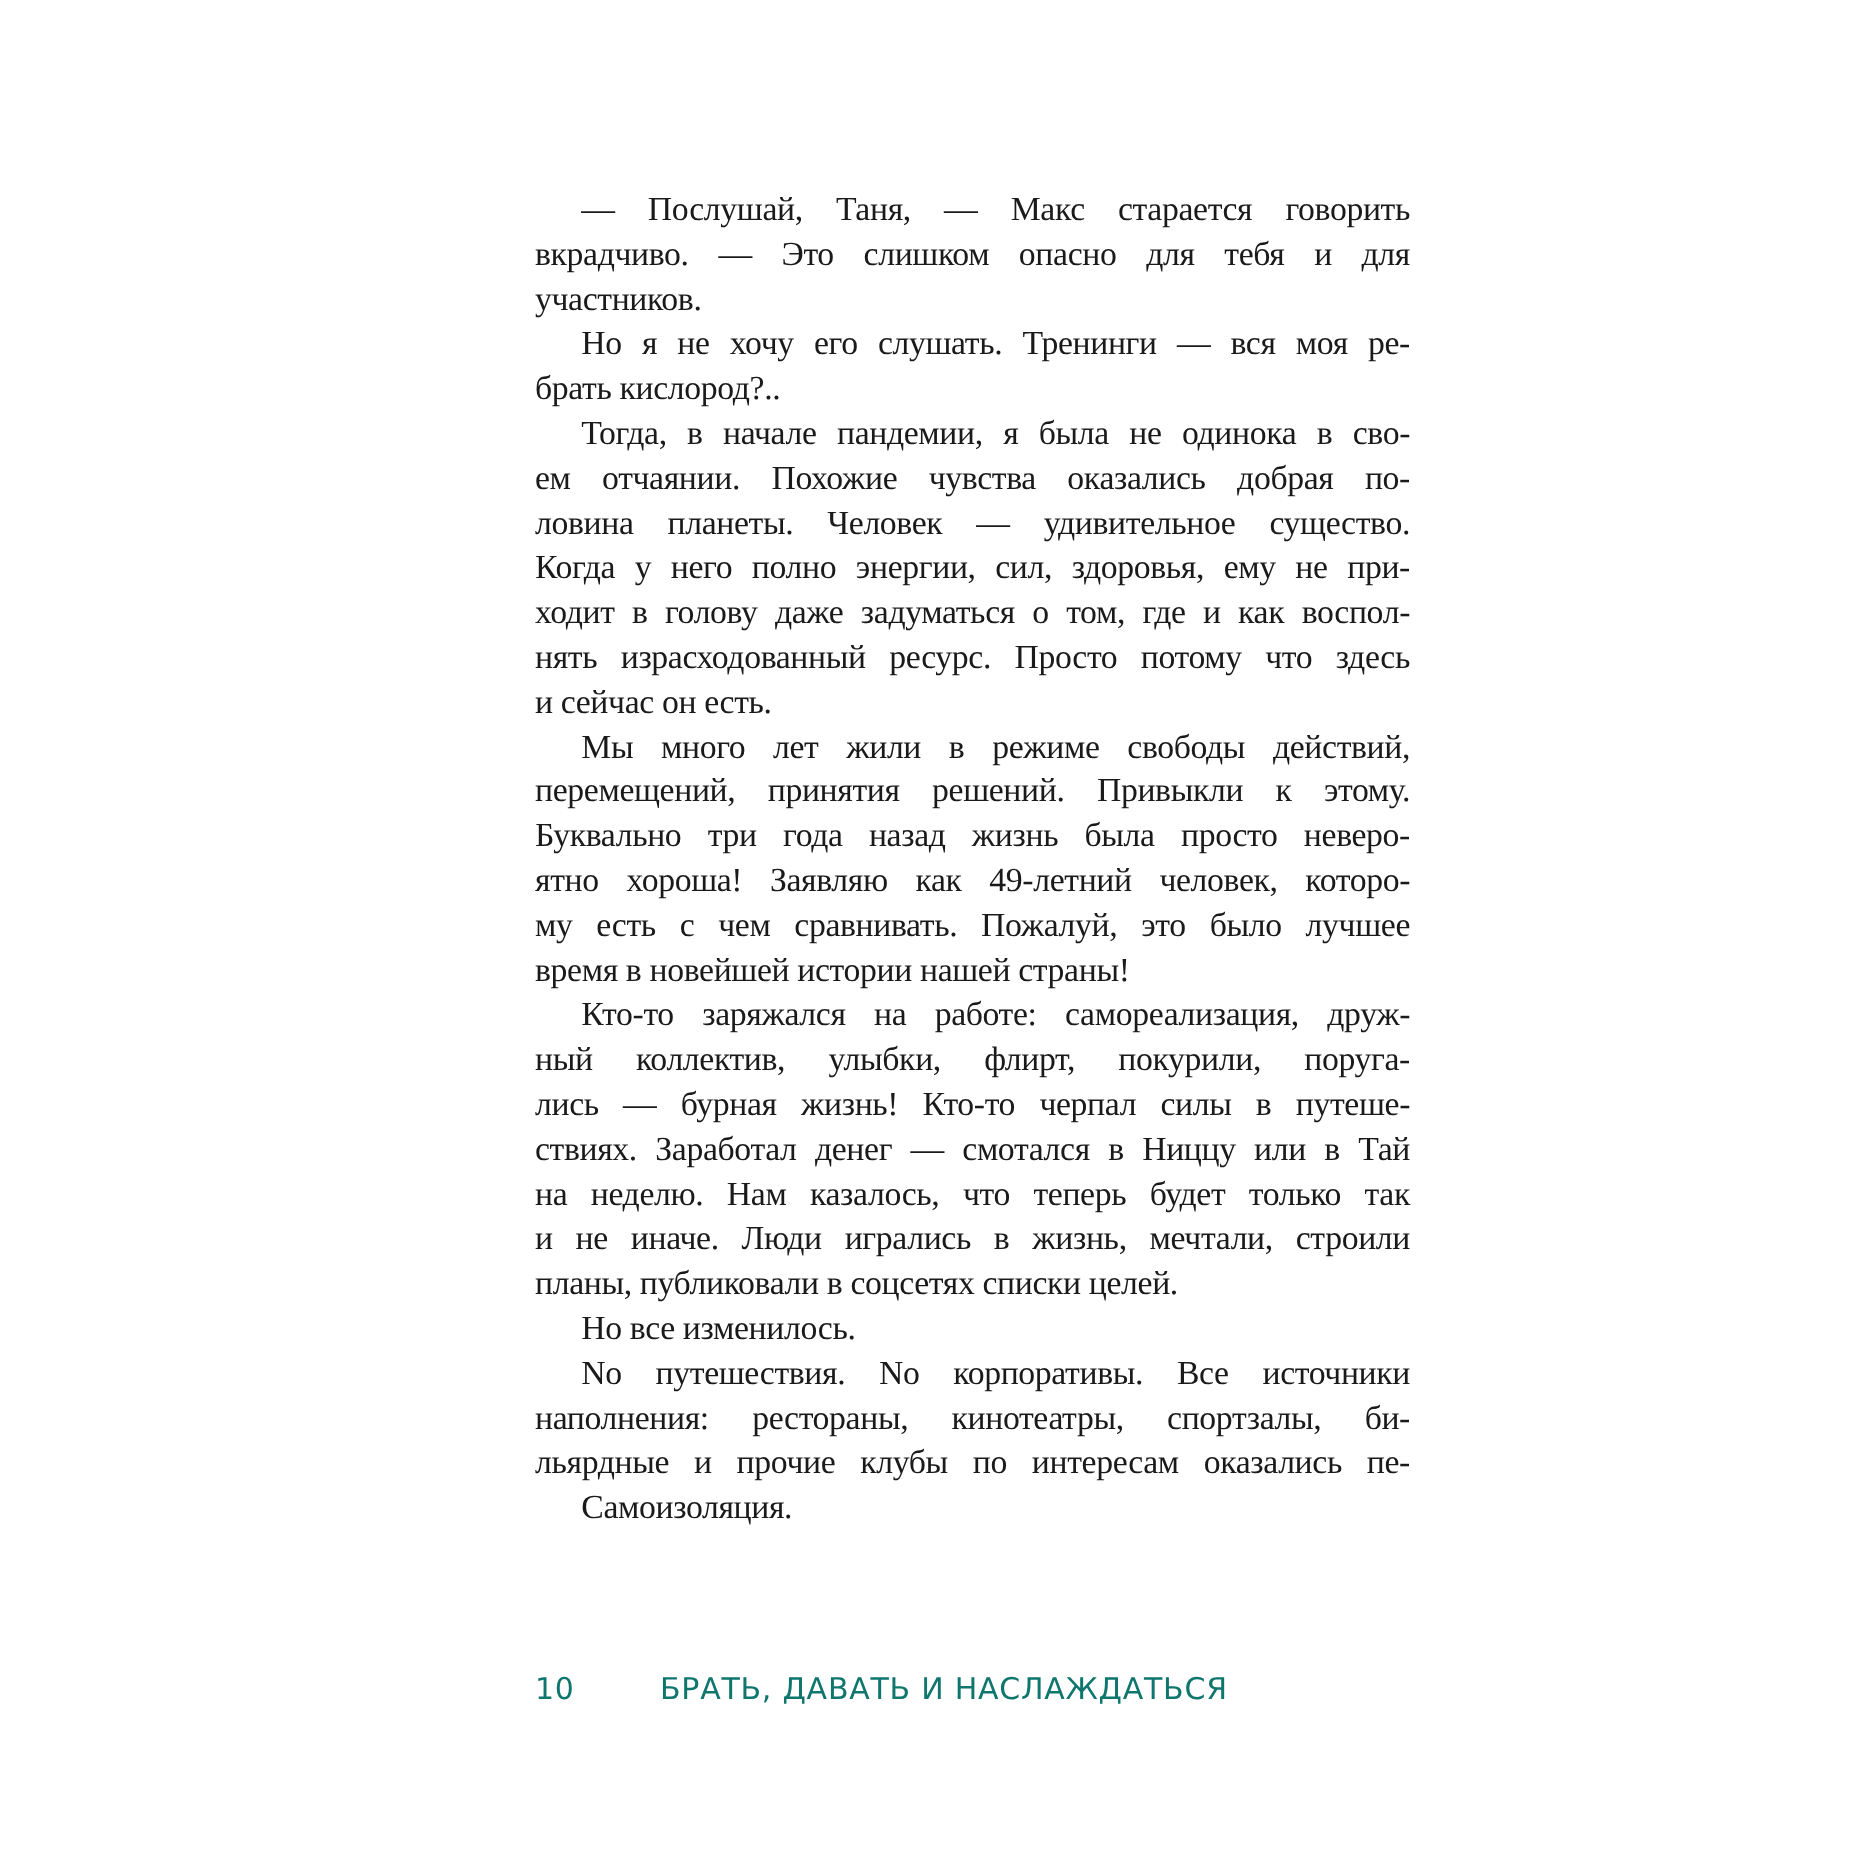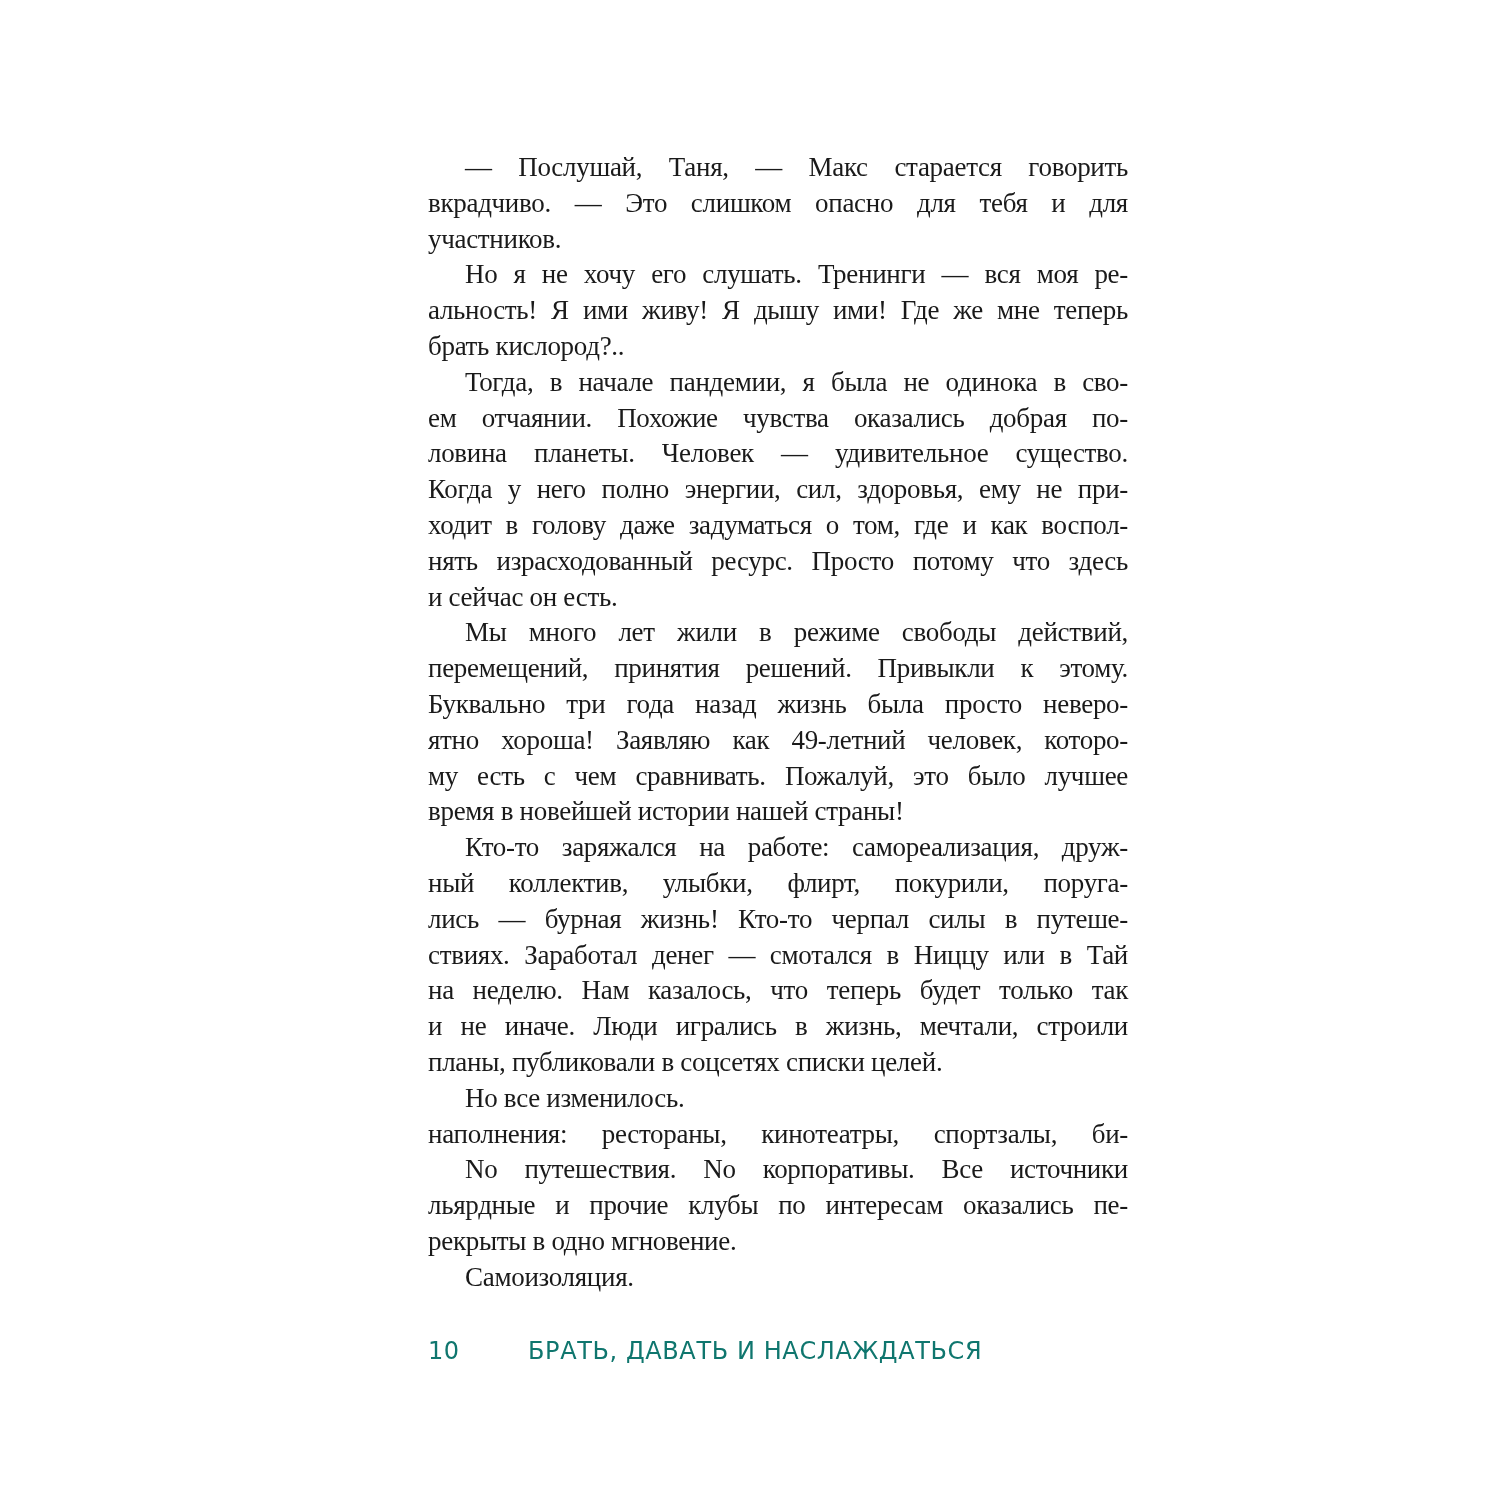--- a/index.html
+++ b/index.html
@@ -73,21 +73,20 @@
   <div class="text-block">
 
     <div>
       <span class="line indent">— Послушай, Таня, — Макс старается говорить</span>
       <span class="line">вкрадчиво. — Это слишком опасно для тебя и для</span>
       <span class="line last">участников.</span>
     </div>
 
     <div>
       <span class="line indent">Но я не хочу его слушать. Тренинги — вся моя ре-</span>
-      <span class="line">альность! Я ими живу! Я дышу ими! Где же мне теперь</span>
       <span class="line last">брать кислород?..</span>
     </div>
 
     <div>
       <span class="line indent">Тогда, в начале пандемии, я была не одинока в сво-</span>
       <span class="line">ем отчаянии. Похожие чувства оказались добрая по-</span>
       <span class="line">ловина планеты. Человек — удивительное существо.</span>
       <span class="line">Когда у него полно энергии, сил, здоровья, ему не при-</span>
       <span class="line">ходит в голову даже задуматься о том, где и как воспол-</span>
       <span class="line">нять израсходованный ресурс. Просто потому что здесь</span>
@@ -111,24 +110,23 @@
       <span class="line">на неделю. Нам казалось, что теперь будет только так</span>
       <span class="line">и не иначе. Люди игрались в жизнь, мечтали, строили</span>
       <span class="line last">планы, публиковали в соцсетях списки целей.</span>
     </div>
 
     <div>
       <span class="line indent last">Но все изменилось.</span>
     </div>
 
     <div>
+      <span class="line indent">No путешествия. No корпоративы. Все источники</span>
       <span class="line">наполнения: рестораны, кинотеатры, спортзалы, би-</span>
-      <span class="line indent">No путешествия. No корпоративы. Все источники</span>
       <span class="line">льярдные и прочие клубы по интересам оказались пе-</span>
-      <span class="line last">рекрыты в одно мгновение.</span>
     </div>
 
     <div>
       <span class="line indent last">Самоизоляция.</span>
     </div>
 
   </div>
 
   <div class="footer">
     <span class="page-number">10</span>

